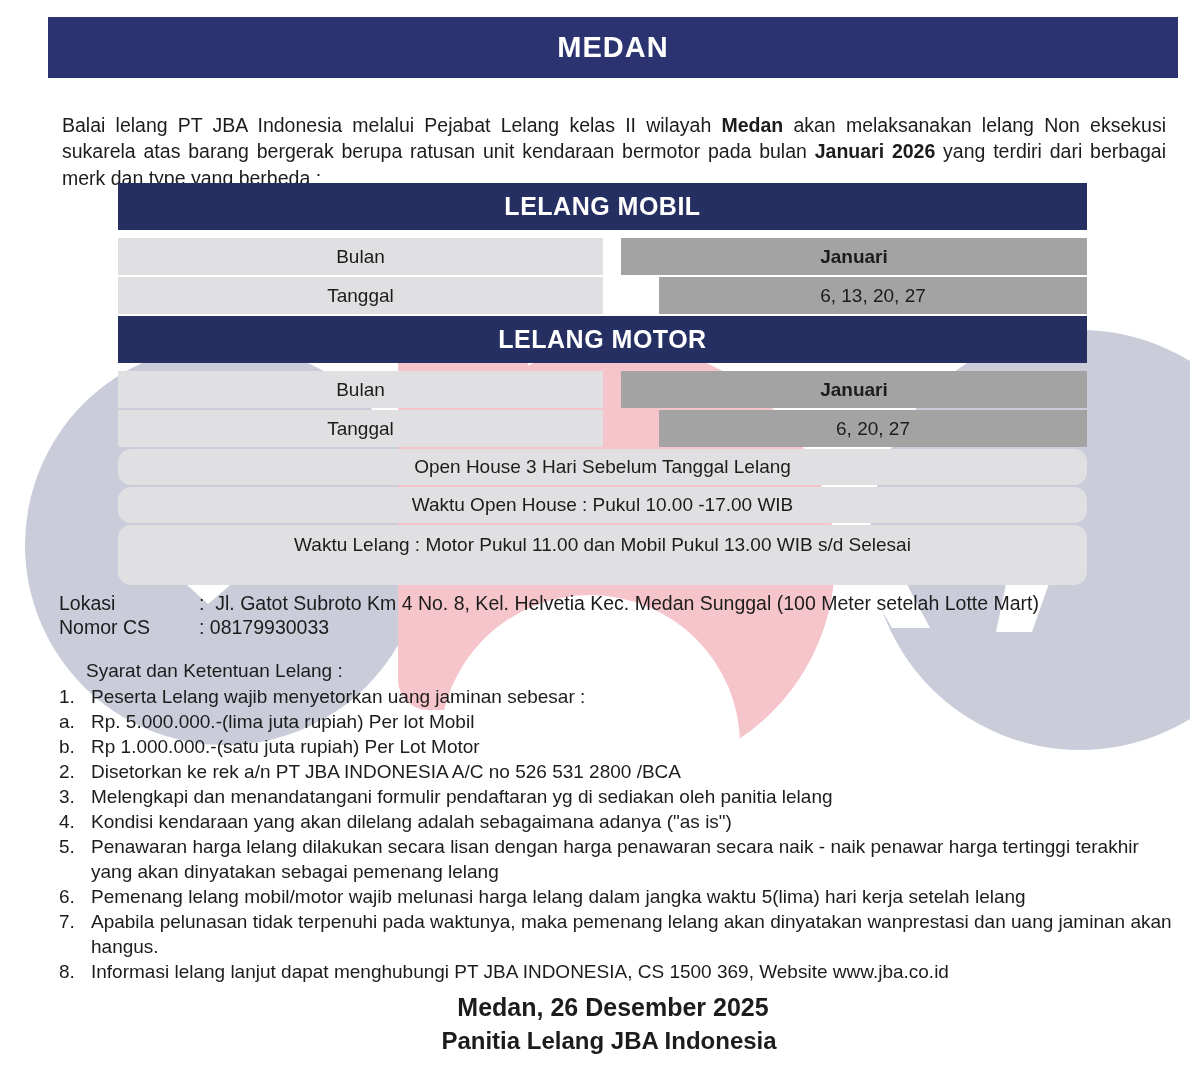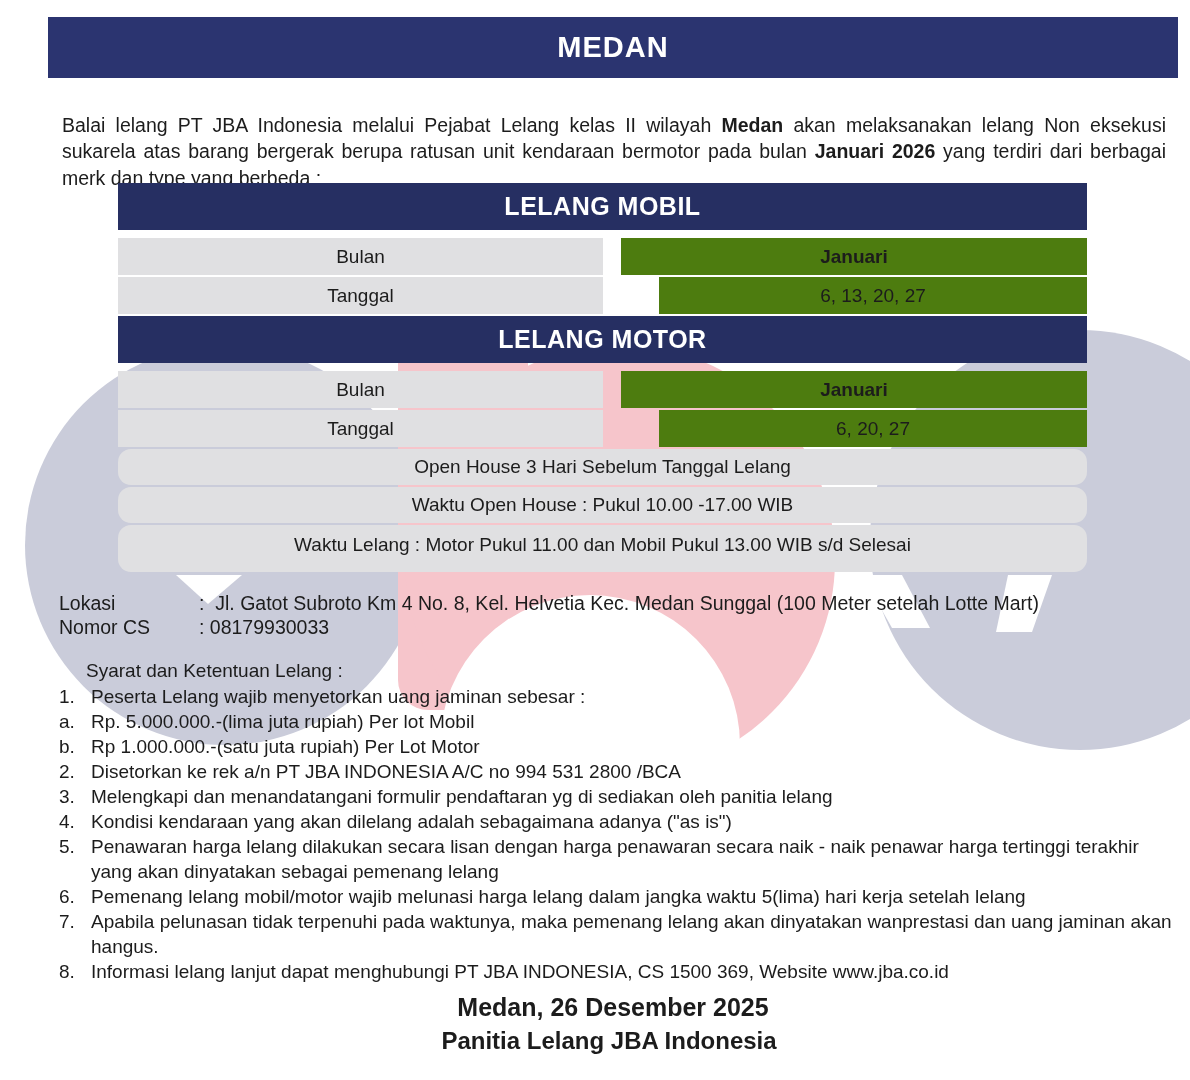--- a/index.html
+++ b/index.html
@@ -51,31 +51,31 @@
     display: flex; align-items: center; justify-content: center;
     font-size: 25px; font-weight: 700; letter-spacing: 0.5px;
   }
   .tbl-row { display: flex; gap: 18px; margin-bottom: 2px; }
   .cell-l, .cell-r {
     height: 37px;
     display: flex; align-items: center; justify-content: center;
     font-size: 19px;
   }
   .cell-l { width: 485px; background: #e0e0e2; }
-  .cell-r { flex: 1; background: #4d7c0f; font-weight: 600; }
+  .cell-r { flex: 1; background: #a3a3a3; font-weight: 600; }
   .cell-r.normal { font-weight: 400; margin-left: 38px; }
   .tbl-full {
     height: 36px; margin-bottom: 2px;
     background: #e0e0e2;
     display: flex; align-items: center; justify-content: center;
     font-size: 19px;
     border-radius: 13px;
   }
   .tbl-full.tall {
-    height: 47px; margin-bottom: 0;
+    height: 60px; margin-bottom: 0;
     align-items: flex-start;
     padding-top: 9px; box-sizing: border-box;
   }
 
   .contact {
     position: absolute;
     left: 45px; top: 591px;
     width: 1120px;
     font-size: 19.5px; line-height: 24px;
   }
@@ -180,21 +180,21 @@
       <div class="term-item">
         <span class="term-marker">a.</span>
         <span class="term-text">Rp. 5.000.000.-(lima juta rupiah) Per lot Mobil</span>
       </div>
       <div class="term-item">
         <span class="term-marker">b.</span>
         <span class="term-text">Rp 1.000.000.-(satu juta rupiah) Per Lot Motor</span>
       </div>
       <div class="term-item">
         <span class="term-marker">2.</span>
-        <span class="term-text">Disetorkan ke rek a/n PT JBA INDONESIA  A/C no 994 531 2800 /BCA</span>
+        <span class="term-text">Disetorkan ke rek a/n PT JBA INDONESIA  A/C no 526 531 2800 /BCA</span>
       </div>
       <div class="term-item">
         <span class="term-marker">3.</span>
         <span class="term-text">Melengkapi dan menandatangani formulir pendaftaran yg di sediakan oleh panitia lelang</span>
       </div>
       <div class="term-item">
         <span class="term-marker">4.</span>
         <span class="term-text">Kondisi kendaraan yang akan dilelang adalah sebagaimana adanya ("as is")</span>
       </div>
       <div class="term-item">

